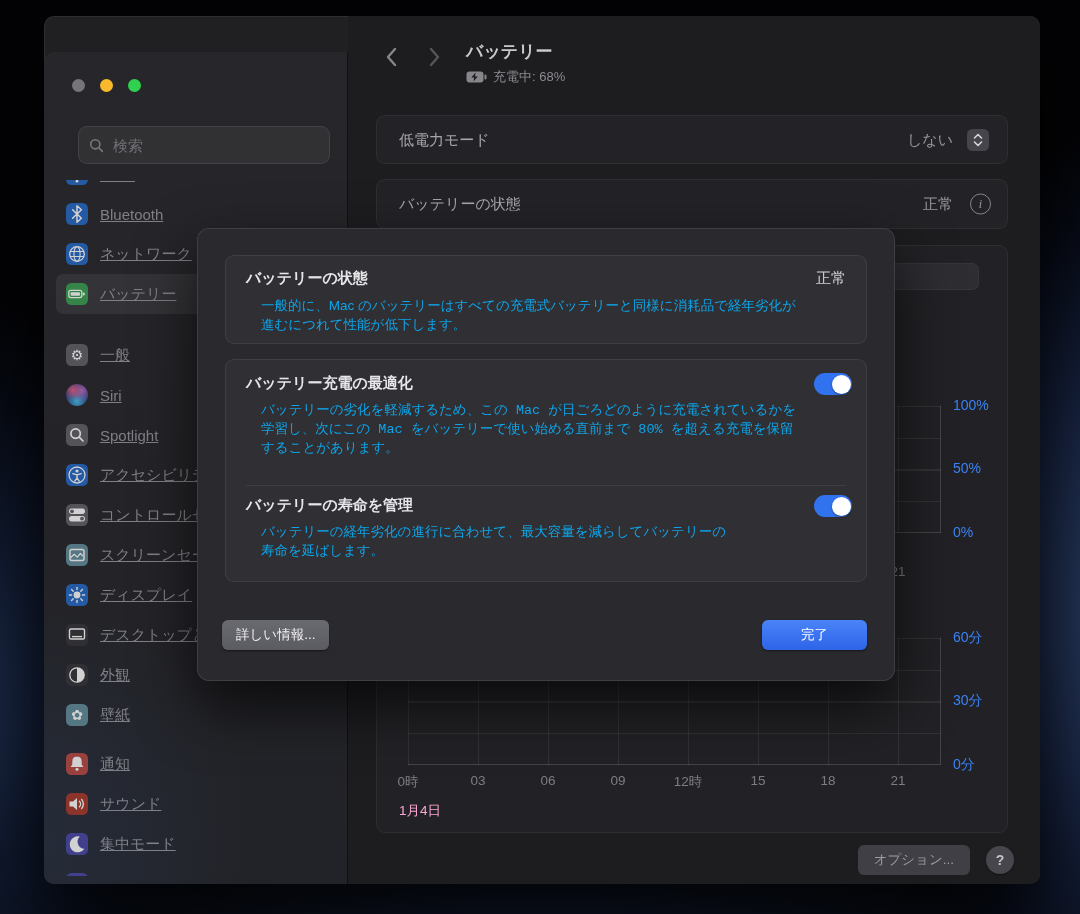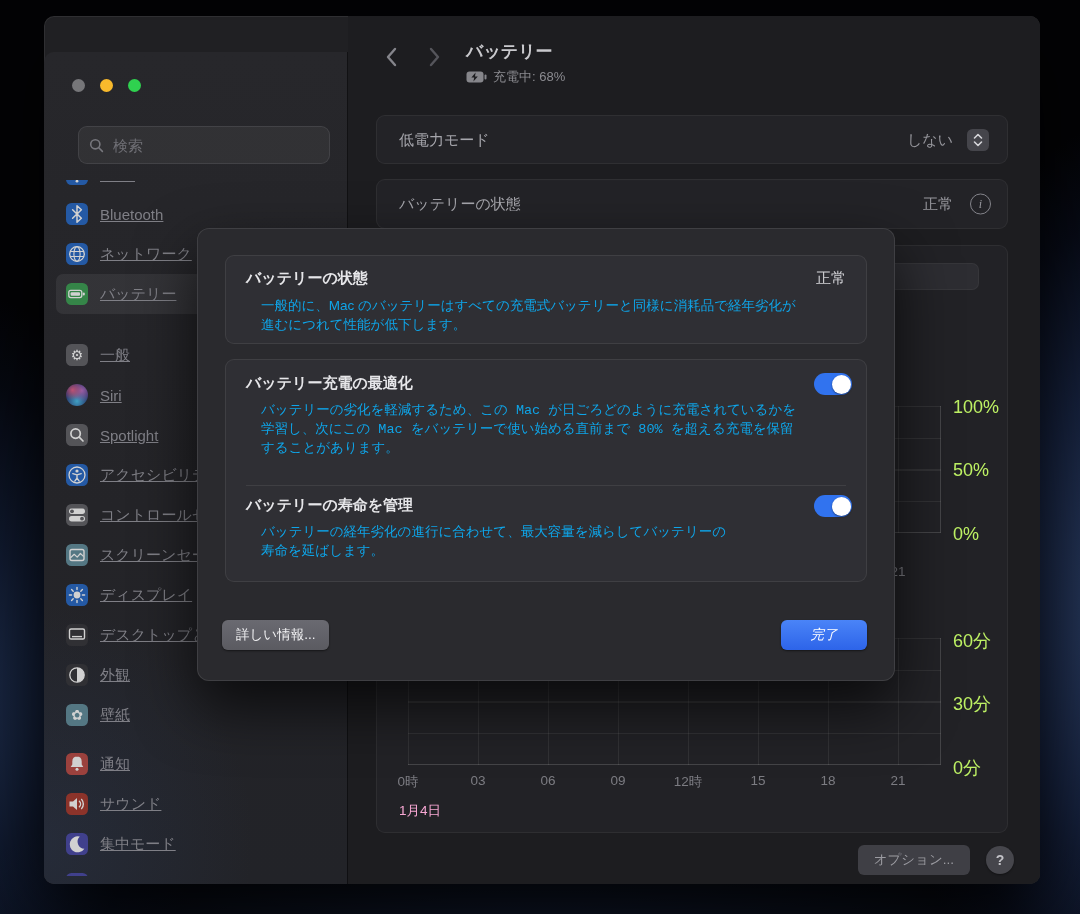--- a/index.html
+++ b/index.html
@@ -84,21 +84,21 @@
   .segment{position:absolute;left:16px;top:17px;width:586px;height:27px;border-radius:7px;
     background:#2d2d32;border:1px solid rgba(255,255,255,.045);box-sizing:border-box;}
   .plot{position:absolute;left:31px;width:533px;height:127px;
     background:
       repeating-linear-gradient(to right, rgba(255,255,255,.07) 0 1px, transparent 1px 70px),
       repeating-linear-gradient(to bottom, rgba(255,255,255,.07) 0 1px, transparent 1px 31.75px);
     border-right:1px solid rgba(255,255,255,.09);
     border-bottom:1px solid rgba(255,255,255,.09);
     box-sizing:border-box;}
   .plotA{top:160px;} .plotB{top:392px;}
-  .ylab{position:absolute;left:576px;font-size:18px;color:#bef264;}
+  .ylab{position:absolute;left:576px;font-size:14px;color:#3b82f6;}
   .xlab{position:absolute;width:44px;text-align:center;font-size:13.5px;color:#7c7c82;}
   .datelab{position:absolute;left:22px;font-size:13.5px;color:#f9a8d4;}
 
   
   .opt-btn{position:absolute;right:70px;top:829px;height:30px;padding:0 16px;border:none;border-radius:6px;
     background:#3f3f45;color:#9b9ba1;font-size:13.5px;font-family:inherit;}
   .help-btn{position:absolute;right:26px;top:830px;width:28px;height:28px;border-radius:50%;border:none;
     background:#46464c;color:#c3c3c8;font-size:14px;font-weight:700;font-family:inherit;box-shadow:0 1px 2px rgba(0,0,0,.4);}
 
   
@@ -111,22 +111,22 @@
   .d-value{position:absolute;right:20px;top:13px;font-size:15px;color:#d2d2d6;}
   .d-desc{position:absolute;left:35px;font-size:13.5px;line-height:1.42;color:#0ea5e9;}
   .d-divider{position:absolute;left:20px;right:20px;top:125px;height:1px;background:rgba(255,255,255,.08);}
   .toggle{position:absolute;right:14px;width:38px;height:22px;border-radius:12px;background:#3b3b40;}
   .toggle .knob{position:absolute;top:1.5px;left:1.5px;width:19px;height:19px;border-radius:50%;background:#fff;box-shadow:0 1px 2px rgba(0,0,0,.45);}
   .toggle.on{background:#3173ef;}
   .toggle.on .knob{left:auto;right:1.5px;}
   .btn{border:none;border-radius:6px;height:30px;font-size:13.5px;font-family:inherit;}
   .btn-gray{position:absolute;left:25px;top:392px;padding:0 14px;
     background:linear-gradient(#6a6a71,#5b5b61);color:#f2f2f4;box-shadow:0 1px 2px rgba(0,0,0,.5);}
-  .btn-blue{position:absolute;right:28px;top:392px;width:86px;
-    background:linear-gradient(#4a84f8,#2d64e9);color:#fff;box-shadow:0 1px 2px rgba(0,0,0,.5);font-style:italic;}
+  .btn-blue{position:absolute;right:28px;top:392px;width:105px;
+    background:linear-gradient(#4a84f8,#2d64e9);color:#fff;box-shadow:0 1px 2px rgba(0,0,0,.5);}
 </style>
 </head>
 <body>
 
 <div class="desktop"></div>
 
 <div class="window">
 
   <div class="sidebar">
     <div class="vibrancy"></div>

